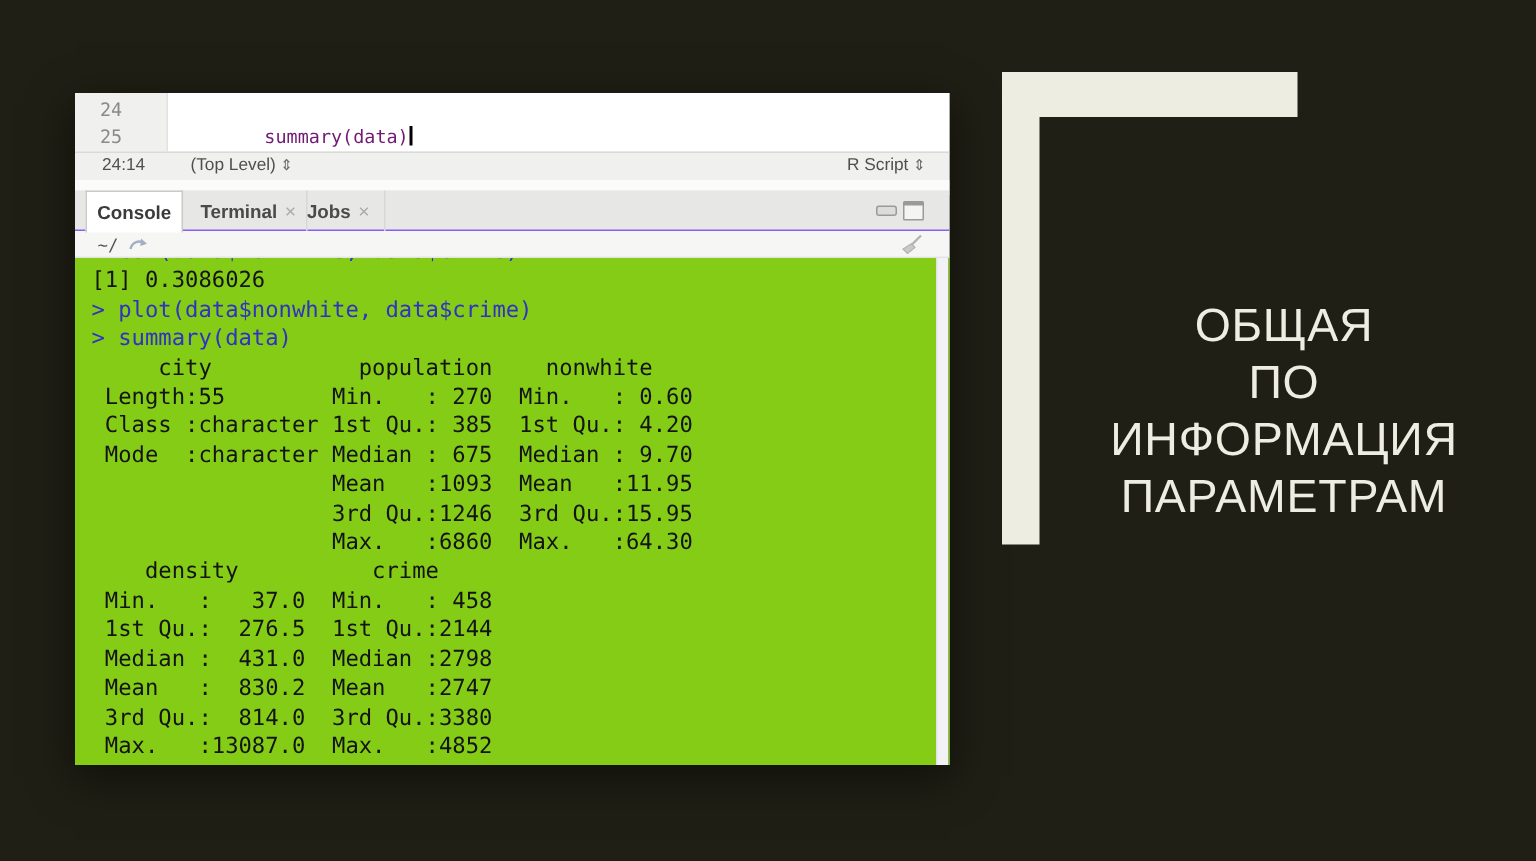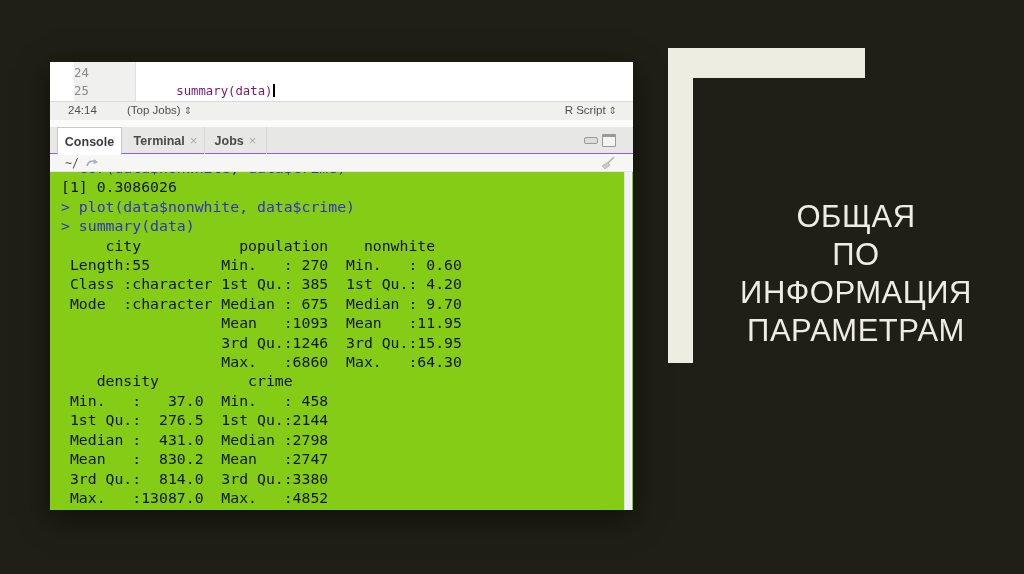--- a/index.html
+++ b/index.html
@@ -16,21 +16,21 @@
     background:#ffffff;box-shadow:0 8px 28px rgba(0,0,0,0.55);
     overflow:hidden;
   }
 
   
   .editor{position:absolute;left:0;top:0;width:100%;height:39px;background:#ffffff;}
   .gutter{
     position:absolute;left:0;top:0;width:62px;height:39px;
     background:#f0f0ee;border-right:1px solid #e2e2e0;
     font-family:"DejaVu Sans Mono", monospace;font-size:12.3px;color:#8a8a8a;
-    text-align:left;box-sizing:border-box;padding-right:13px;margin-left:24px;
+    text-align:center;box-sizing:border-box;padding-right:13px;
   }
   .gutter .ln{height:18px;line-height:18px;}
   .gutter .ln:first-child{margin-top:2px;}
   .code-line{
     position:absolute;left:67px;top:2px;height:18px;line-height:18px;
     font-family:"DejaVu Sans Mono", monospace;font-size:12.3px;color:#701a75;
     white-space:pre;
   }
   .caret{
     display:inline-block;width:2px;height:13px;background:#000;
@@ -123,42 +123,42 @@
           <div class="ln">25</div>
         </div>
       <div class="code-line">
         <span>summary(data)</span><span class="caret"></span>
       </div>
     </div>
 
     <div class="ed-status">
       <span class="pos">24:14</span>
       <span class="scope">
-        <span>(Top Jobs)</span><span class="updown">⇕</span>
+        <span>(Top Level)</span><span class="updown">⇕</span>
       </span>
       <span class="ftype">
         <span>R Script</span><span class="updown">⇕</span>
       </span>
     </div>
 
     <div class="pane-gap"></div>
 
     <div class="tabbar" id="tabbar">
       <div class="win-icons">
         <div class="ic-min"></div>
         <div class="ic-max"></div>
       </div>
     <div class="tab active" style="left: 7px; width: 65px;">
           <span>Console</span>
         </div>
         <div class="tab inactive" style="left: 77px; width: 78px;">
           <span>Terminal</span>
           <span class="x">×</span>
         </div>
-        <div class="tab inactive" style="left: 155px; width: 62px;">
+        <div class="tab inactive" style="left: 145px; width: 62px;">
           <span>Jobs</span>
           <span class="x">×</span>
         </div>
       </div>
 
     <div class="dirrow">
       <span class="wd">~/</span>
       <svg class="dir-arrow" width="14" height="11" viewBox="0 0 14 11">
         <path d="M1 9 C2 4, 7 3, 10 5" fill="none" stroke="#a6aec6" stroke-width="1.6"></path>
         <path d="M8 2 L12 5.5 L7.5 7 Z" fill="#a6aec6"></path>

